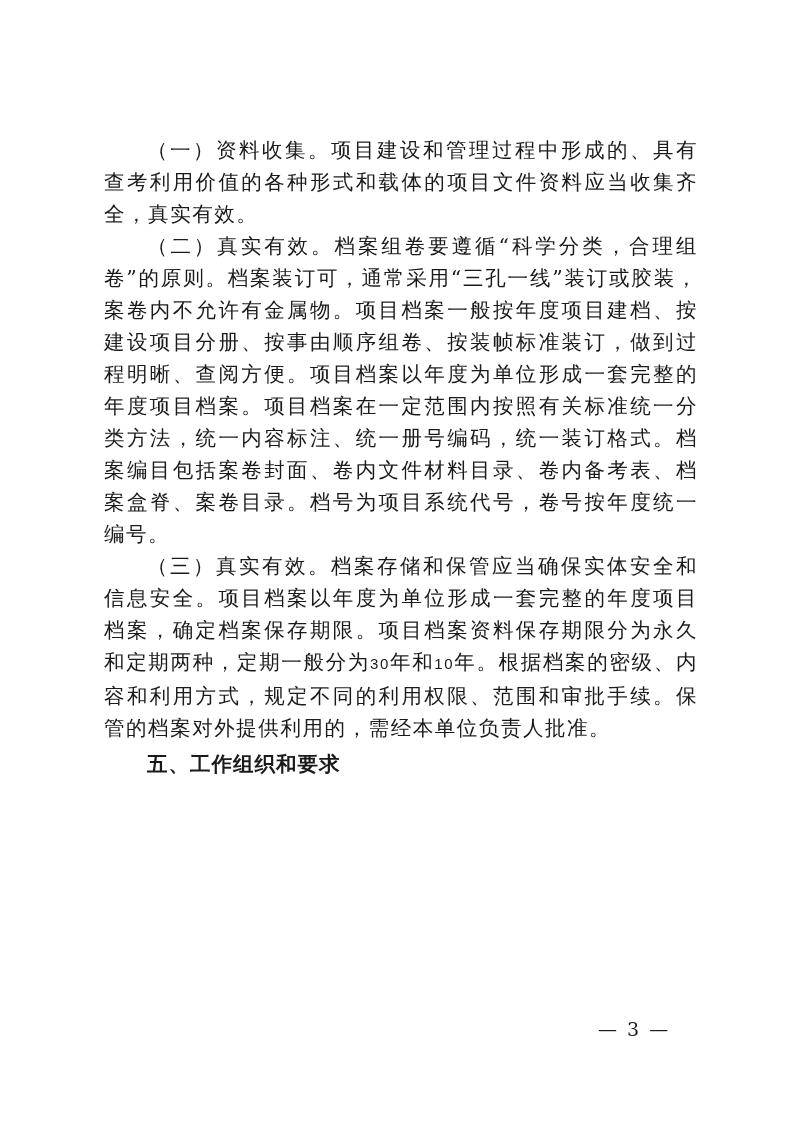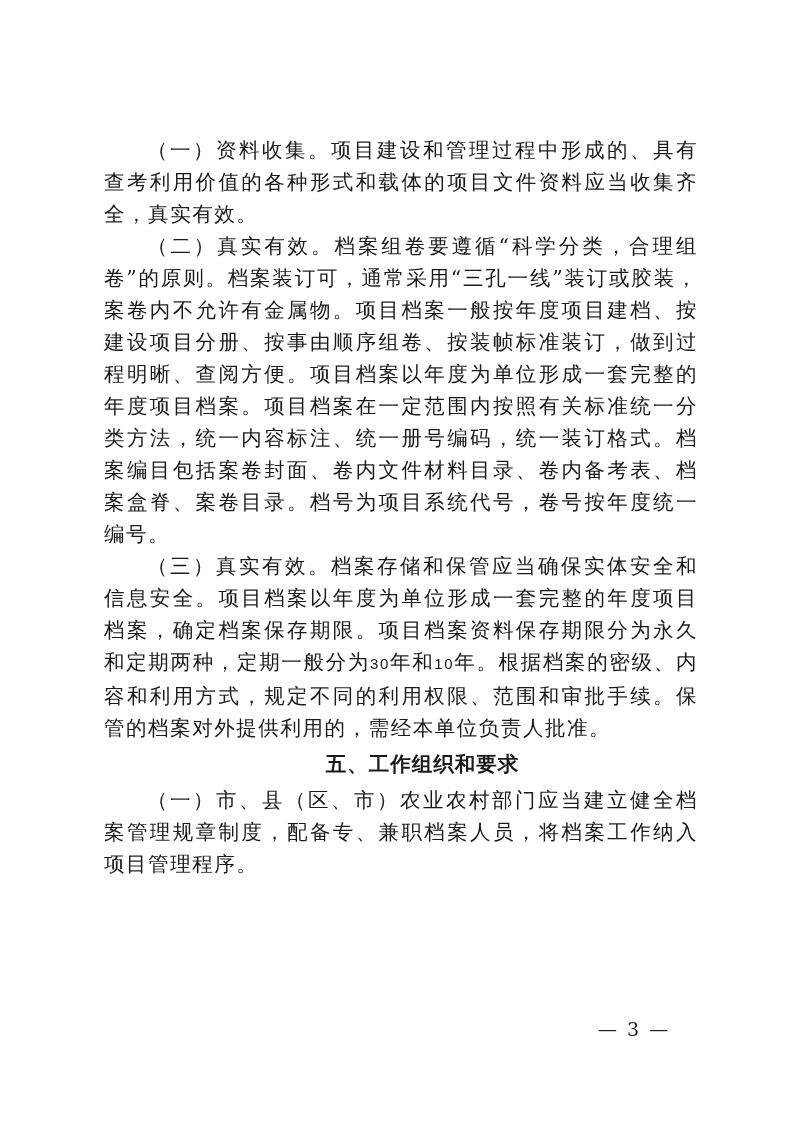--- a/index.html
+++ b/index.html
@@ -3,29 +3,28 @@
 <meta charset="utf-8">
 <style>
   html, body { margin: 0; padding: 0; background: #ffffff; }
   body { width: 800px; height: 1132px; position: relative; overflow: hidden;
          font-family: "DejaVu Serif", "Liberation Serif", serif; color: #1a1a1a; }
   .page { position: absolute; left: 104px; top: 134px; width: 594px; }
   .para { font-size: 20.5px; line-height: 32px; letter-spacing: 1.55px;
           text-align: justify; text-indent: 43px; margin: 0; }
   .para .lead { font-family: "DejaVu Sans", "Liberation Sans", sans-serif; font-weight: normal; }
   .heading { font-family: "DejaVu Sans", "Liberation Sans", sans-serif; font-weight: bold;
-             font-size: 20.5px; line-height: 40px; letter-spacing: 1px; margin: 0; padding-left: 43px; text-align: center; }
+             font-size: 20.5px; line-height: 40px; letter-spacing: 1px; margin: 0; padding-left: 43px; }
   .num { font-family: Liberation Sans, sans-serif; font-size: 15px; }
   .page-number { position: absolute; left: 598px; top: 1018px; font-size: 19px;
                  font-family: "DejaVu Serif", "Liberation Serif", serif; letter-spacing: 2px; }
 </style>
 </head>
 <body>
 
 <div class="page">
   <p class="para"><span class="lead">（一）资料收集。</span><span>项目建设和管理过程中形成的、具有查考利用价值的各种形式和载体的项目文件资料应当收集齐全，真实有效。</span></p>
   <p class="para"><span class="lead">（二）真实有效。</span><span>档案组卷要遵循“科学分类，合理组卷”的原则。档案装订可，通常采用“三孔一线”装订或胶装，案卷内不允许有金属物。项目档案一般按年度项目建档、按建设项目分册、按事由顺序组卷、按装帧标准装订，做到过程明晰、查阅方便。项目档案以年度为单位形成一套完整的年度项目档案。项目档案在一定范围内按照有关标准统一分类方法，统一内容标注、统一册号编码，统一装订格式。档案编目包括案卷封面、卷内文件材料目录、卷内备考表、档案盒脊、案卷目录。档号为项目系统代号，卷号按年度统一编号。</span></p>
   <p class="para"><span class="lead">（三）真实有效。</span><span>档案存储和保管应当确保实体安全和信息安全。项目档案以年度为单位形成一套完整的年度项目档案，确定档案保存期限。项目档案资料保存期限分为永久和定期两种，定期一般分为</span><span class="num">30</span><span>年和</span><span class="num">10</span><span>年。根据档案的密级、内容和利用方式，规定不同的利用权限、范围和审批手续。保管的档案对外提供利用的，需经本单位负责人批准。</span></p>
   <p class="heading">五、工作组织和要求</p>
-  <p class="para"><span>（一）市、县（区、市）农业农村部门应当建立健全档案管理规章制度，配备专、兼职档案人员，将档案工作纳入项目管理程序。</span></p>
 </div>
 
 <div class="page-number">— 3 —</div>
 
 </body></html>

